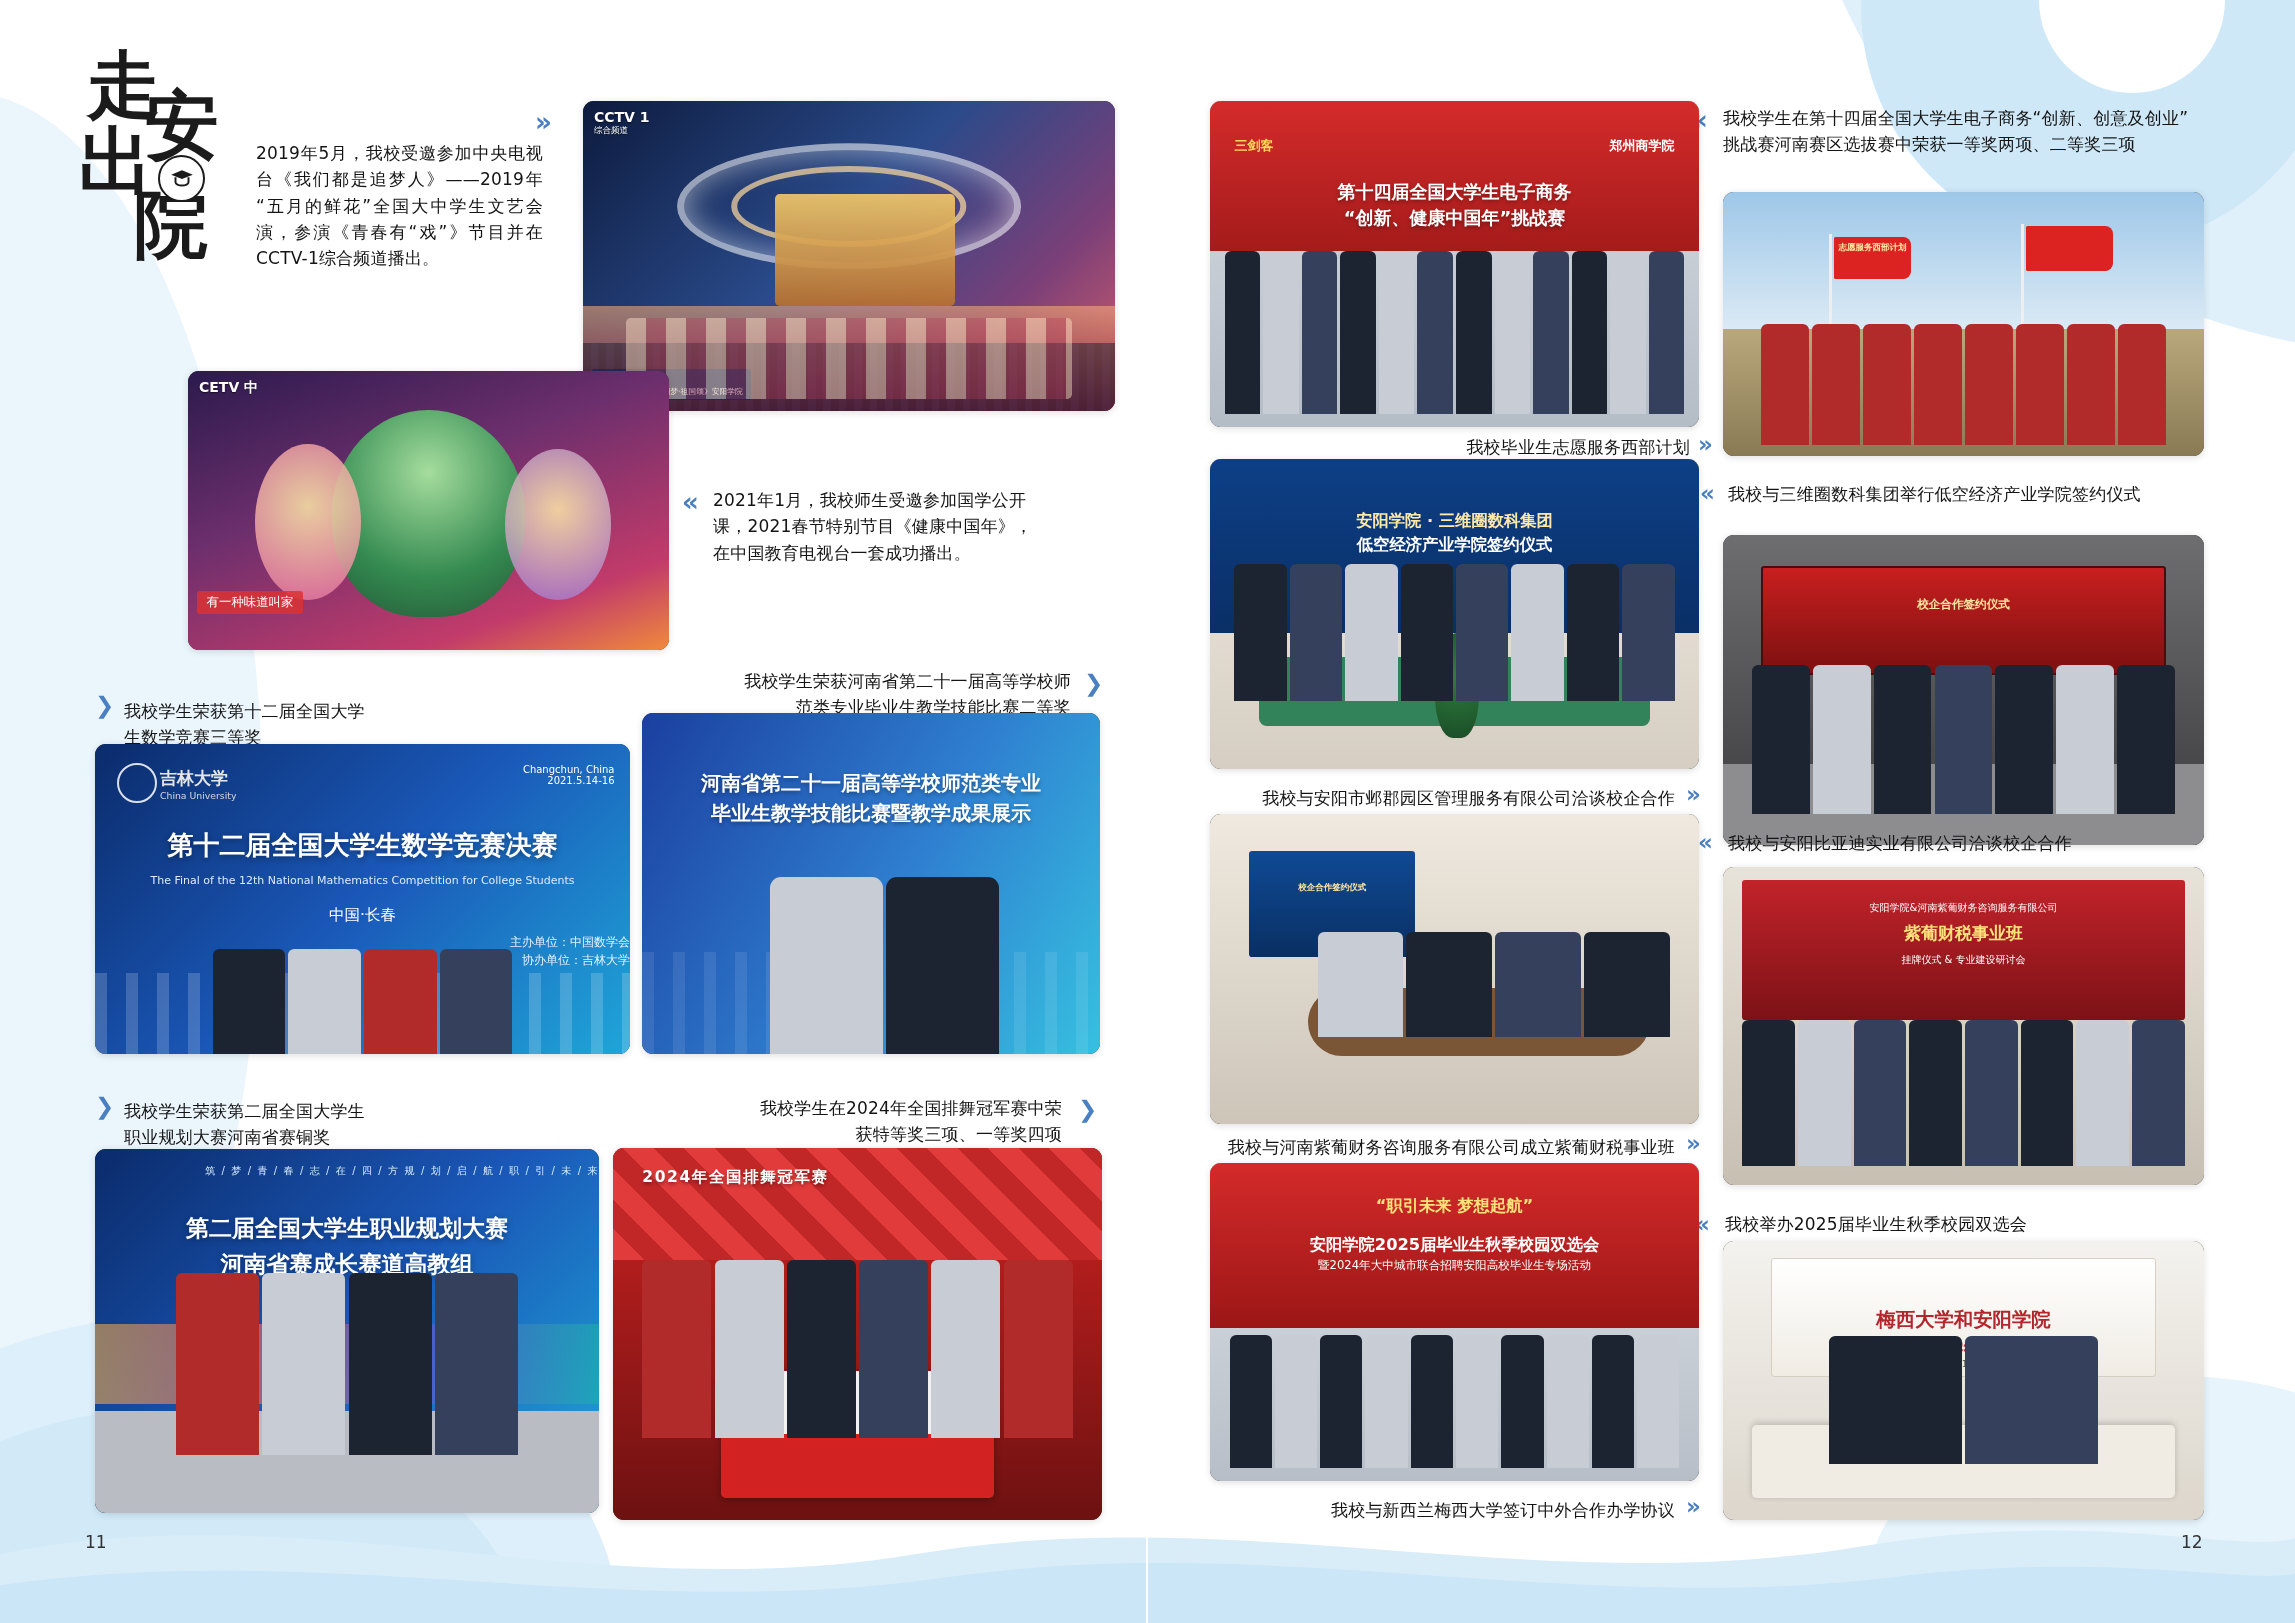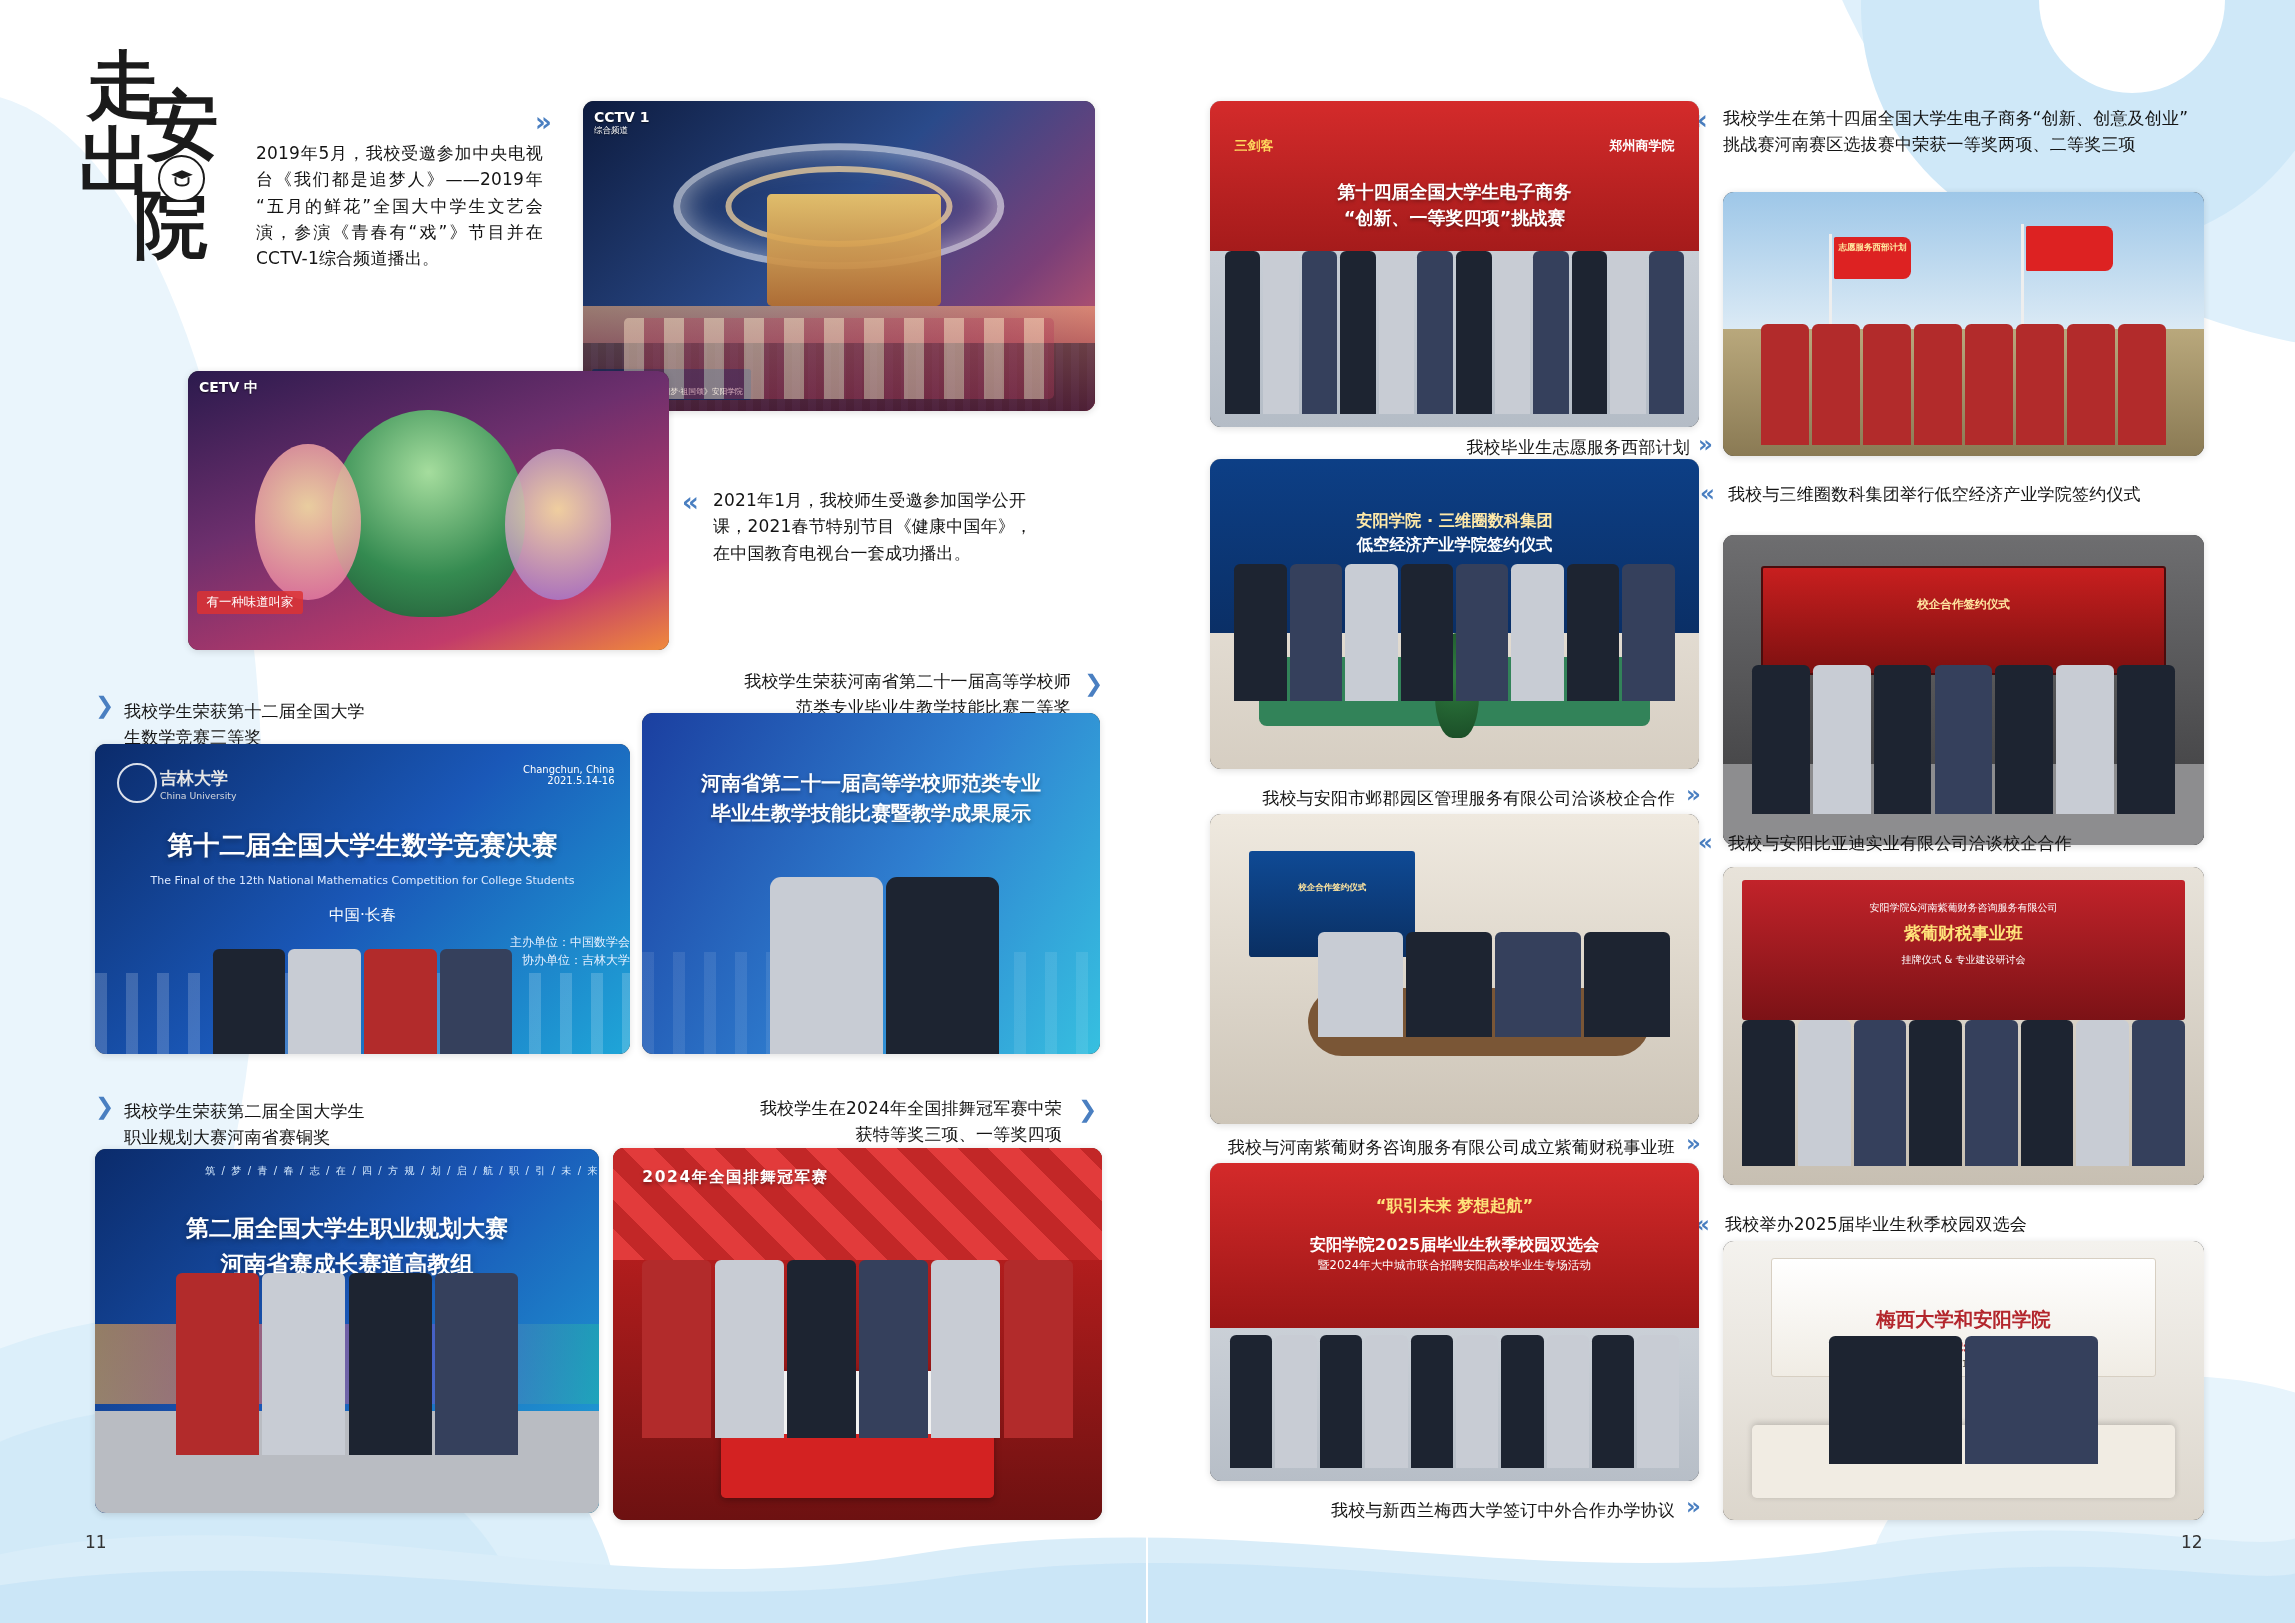--- a/index.html
+++ b/index.html
@@ -215,21 +215,21 @@
       <svg viewBox="0 0 24 24" fill="none" stroke="#1b1b1b" stroke-width="1.8">
         <path d="M2 8l10-4 10 4-10 4L2 8z" fill="#1b1b1b" stroke="none"></path>
         <path d="M6 10.4V15c0 1.6 2.7 3 6 3s6-1.4 6-3v-4.6"></path>
       </svg>
     </div>
   </div>
 
   <div class="chev-r" style="left:535px;top:109px;font-size:26px;">»</div>
   <div class="cap" style="left:256px;top:140px;width:287px;text-align:justify;">2019年5月，我校受邀参加中央电视台《我们都是追梦人》——2019年“五月的鲜花”全国大中学生文艺会演，参演《青春有“戏”》节目并在CCTV-1综合频道播出。</div>
 
-  <div class="photo" style="left:583px;top:101px;width:512px;height:310px;">
+  <div class="photo" style="left:583px;top:101px;width:512px;height:310px;padding-left:20px;">
     <div class="ph-inner grad-a"></div>
     <div class="stage-ring"></div>
     <div class="stage-ring2"></div>
     <div class="stage-floor"></div>
     <div class="crowd" style="height:22%;opacity:.5;"></div>
     <div class="tv-logo">
       <span>CCTV 1</span>
       <small>综合频道</small>
     </div>
     <div class="subbar">
@@ -340,21 +340,21 @@
   <div class="chev-l" style="left:1691px;top:107px;font-size:26px;">«</div>
   <div class="cap" style="left:1723px;top:105px;width:481px;">我校学生在第十四届全国大学生电子商务“创新、创意及创业”挑战赛河南赛区选拔赛中荣获一等奖两项、二等奖三项</div>
 
   <div class="photo" style="left:1210px;top:101px;width:489px;height:326px;">
     <div class="ph-inner" style="background:linear-gradient(180deg,#d9dde3,#b4bcc6);"></div>
     <div class="banner-red" style="height:46%;"></div>
     <div style="position:absolute;left:5%;top:11%;color:#ffd85e;font-size:13px;font-weight:bold;">三剑客</div>
     <div style="position:absolute;right:5%;top:11%;color:#ffffff;font-size:13px;font-weight:bold;">郑州商学院</div>
     <div style="position:absolute;left:4%;right:4%;top:24%;text-align:center;color:#fff;font-size:18px;font-weight:bold;line-height:1.45;text-shadow:0 1.6px 3.9px rgba(0,0,0,.35);">
       <div>第十四届全国大学生电子商务</div>
-      <div>“创新、一等奖四项”挑战赛</div>
+      <div>“创新、健康中国年”挑战赛</div>
     </div>
     <div class="people-row" style="left:3%;right:3%;bottom:4%;height:50%;">
       <div class="person dark"></div>
         <div class="person light"></div>
         <div class="person alt"></div>
       <div class="person dark"></div>
         <div class="person light"></div>
         <div class="person alt"></div>
       <div class="person dark"></div>
         <div class="person light"></div>

